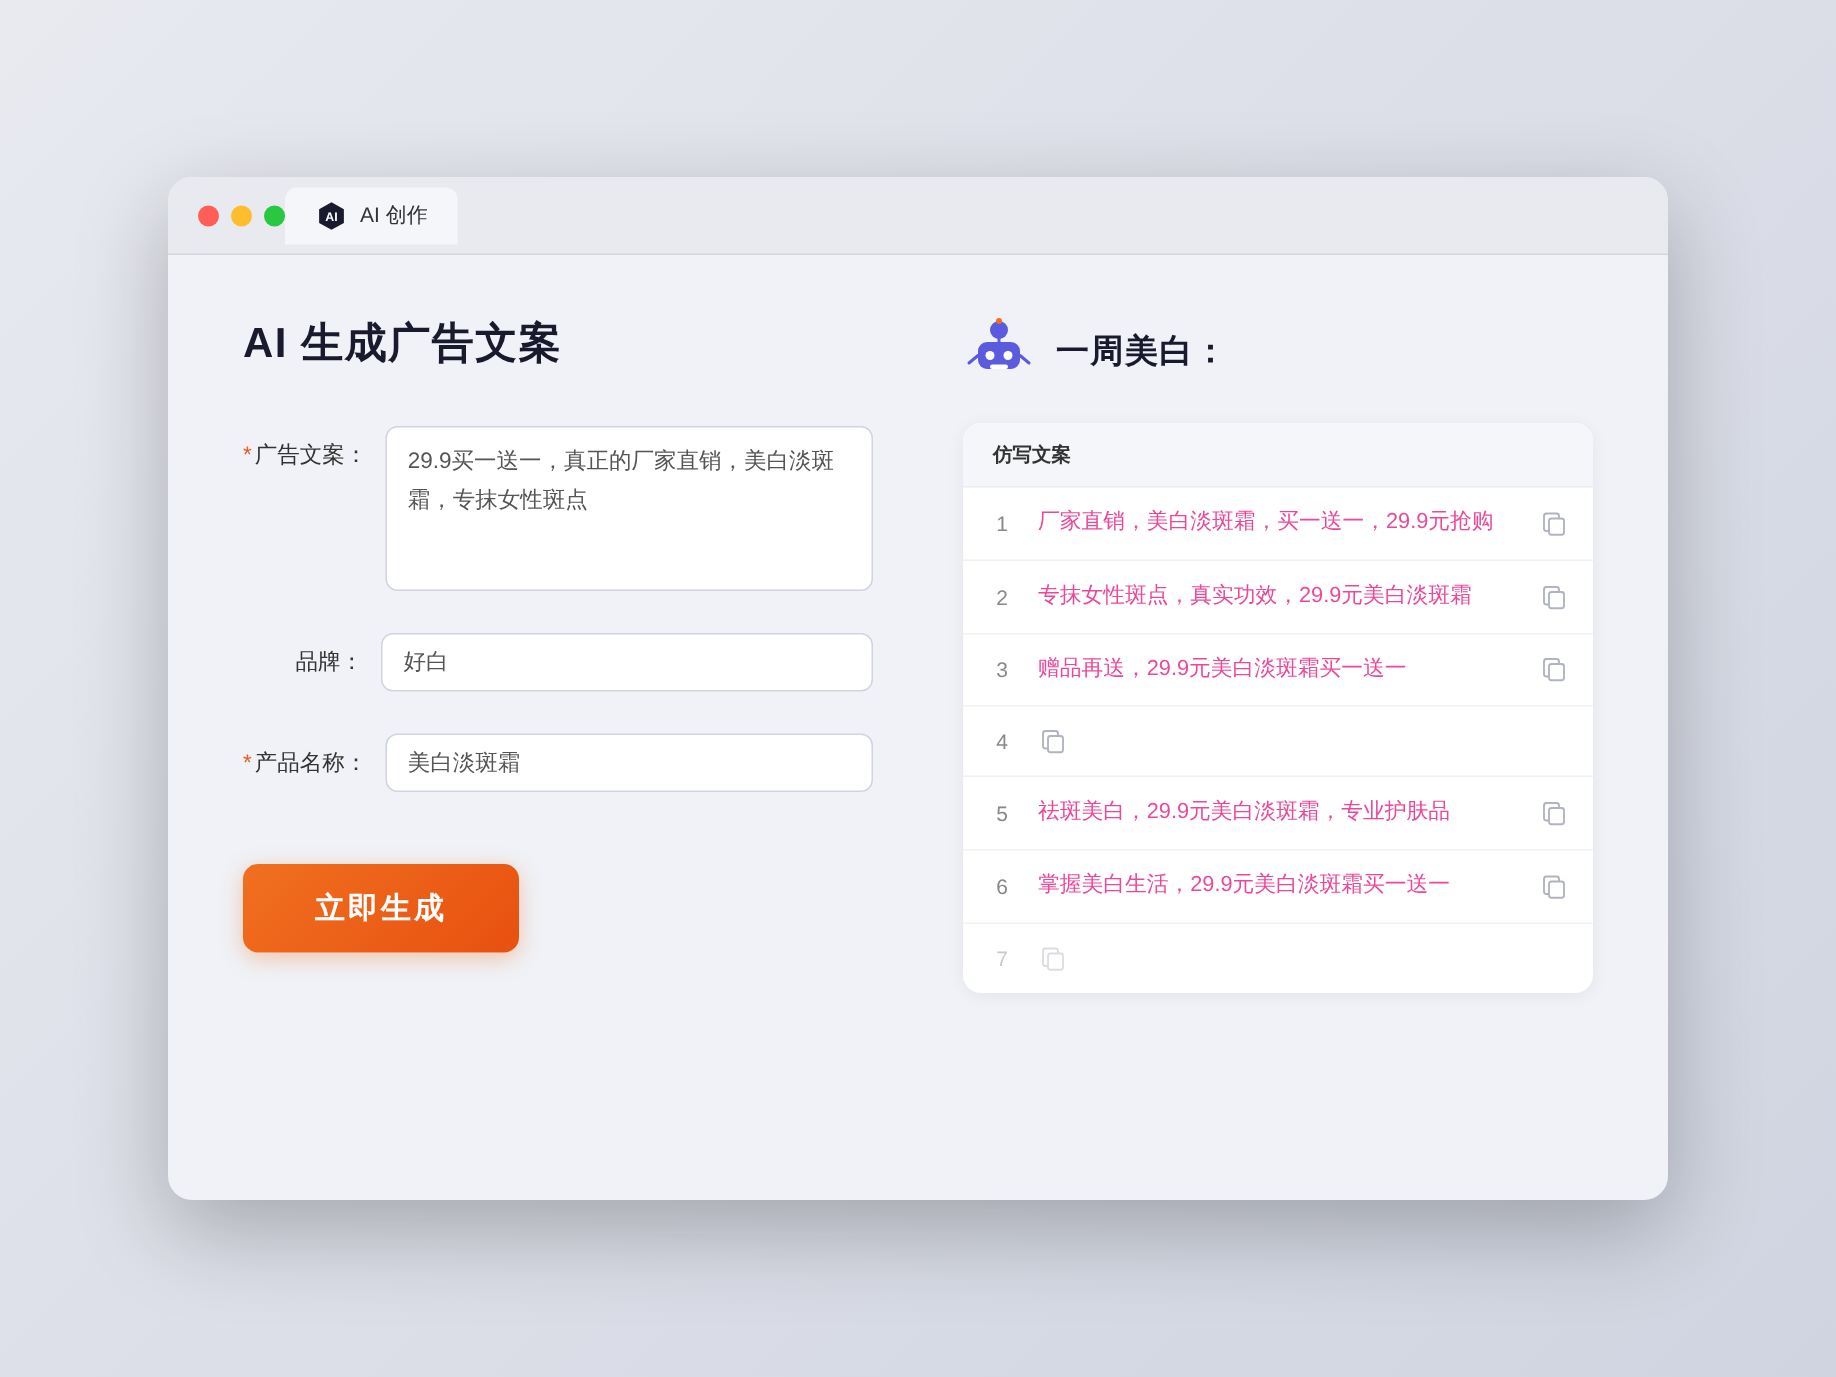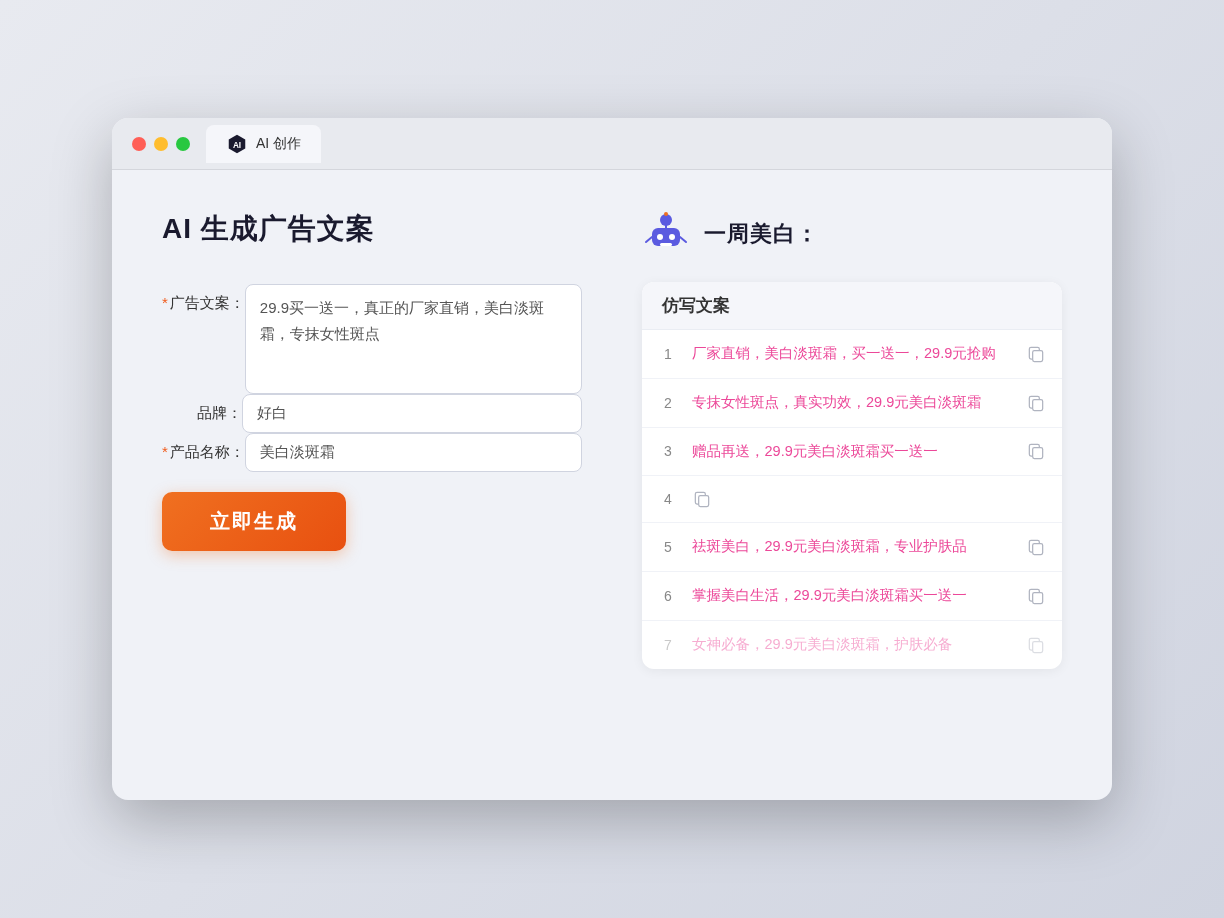--- a/index.html
+++ b/index.html
@@ -22,21 +22,20 @@
       overflow: hidden;
       position: relative;
     }
 
     .browser-titlebar {
       background: #e8eaef;
       height: 52px;
       display: flex;
       align-items: center;
       padding: 0 20px;
-      gap: 16px;
       border-bottom: 1px solid #d4d6dc;
     }
 
     .traffic-lights {
       display: flex;
       gap: 8px;
       align-items: center;
     }
 
     .traffic-light {
@@ -83,20 +82,22 @@
       font-size: 28px;
       font-weight: 700;
       color: #1a1a2e;
       margin-bottom: 36px;
       letter-spacing: 1px;
     }
 
     .form-group {
       display: flex;
       align-items: flex-start;
+      margin-bottom: 28px;
+      gap: 12px;
     }
 
     .form-label {
       font-size: 15px;
       color: #333;
       white-space: nowrap;
       padding-top: 10px;
       min-width: 80px;
       text-align: right;
     }
@@ -166,21 +167,21 @@
     .result-table {
       background: #fff;
       border-radius: 12px;
       overflow: hidden;
       box-shadow: 0 2px 12px rgba(0,0,0,0.06);
     }
 
     .result-table-header {
       background: #f5f6fa;
       padding: 12px 20px;
-      font-size: 17px;
+      font-size: 13px;
       font-weight: 600;
       color: #333;
       border-bottom: 1px solid #eaedf3;
     }
 
     .result-row {
       display: flex;
       align-items: center;
       padding: 13px 16px;
       border-bottom: 1px solid #f0f2f7;
@@ -335,21 +336,20 @@
             <div class="result-row">
               <span class="row-num">6</span>
               <span class="row-text">掌握美白生活，29.9元美白淡斑霜买一送一</span>
               <svg class="copy-icon" viewBox="0 0 24 24" fill="none" stroke="currentColor" stroke-width="1.5">
       <rect x="8" y="8" width="12" height="13" rx="2" stroke="currentColor"></rect>
       <path d="M16 8V6a2 2 0 0 0-2-2H6a2 2 0 0 0-2 2v10a2 2 0 0 0 2 2h2" stroke="currentColor"></path>
     </svg>
             </div>
             <div class="result-row faded">
               <span class="row-num">7</span>
-              <span class="row-text">女神必备，29.9元美白淡斑霜，护肤必备</span>
               <svg class="copy-icon" viewBox="0 0 24 24" fill="none" stroke="currentColor" stroke-width="1.5">
       <rect x="8" y="8" width="12" height="13" rx="2" stroke="currentColor"></rect>
       <path d="M16 8V6a2 2 0 0 0-2-2H6a2 2 0 0 0-2 2v10a2 2 0 0 0 2 2h2" stroke="currentColor"></path>
     </svg>
             </div>
           </div>
       </div>
     </div>
 
   </div>

